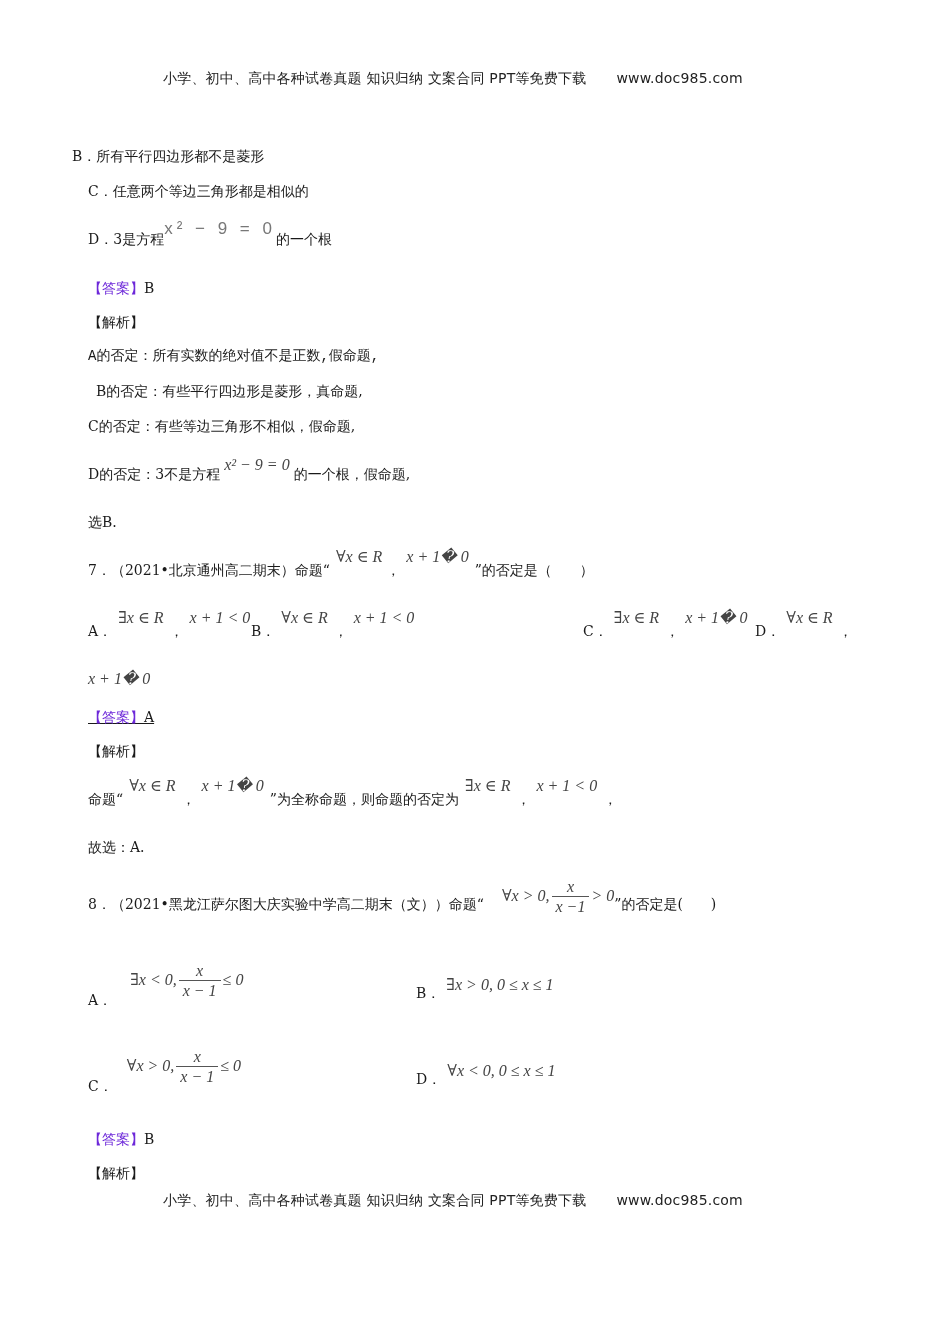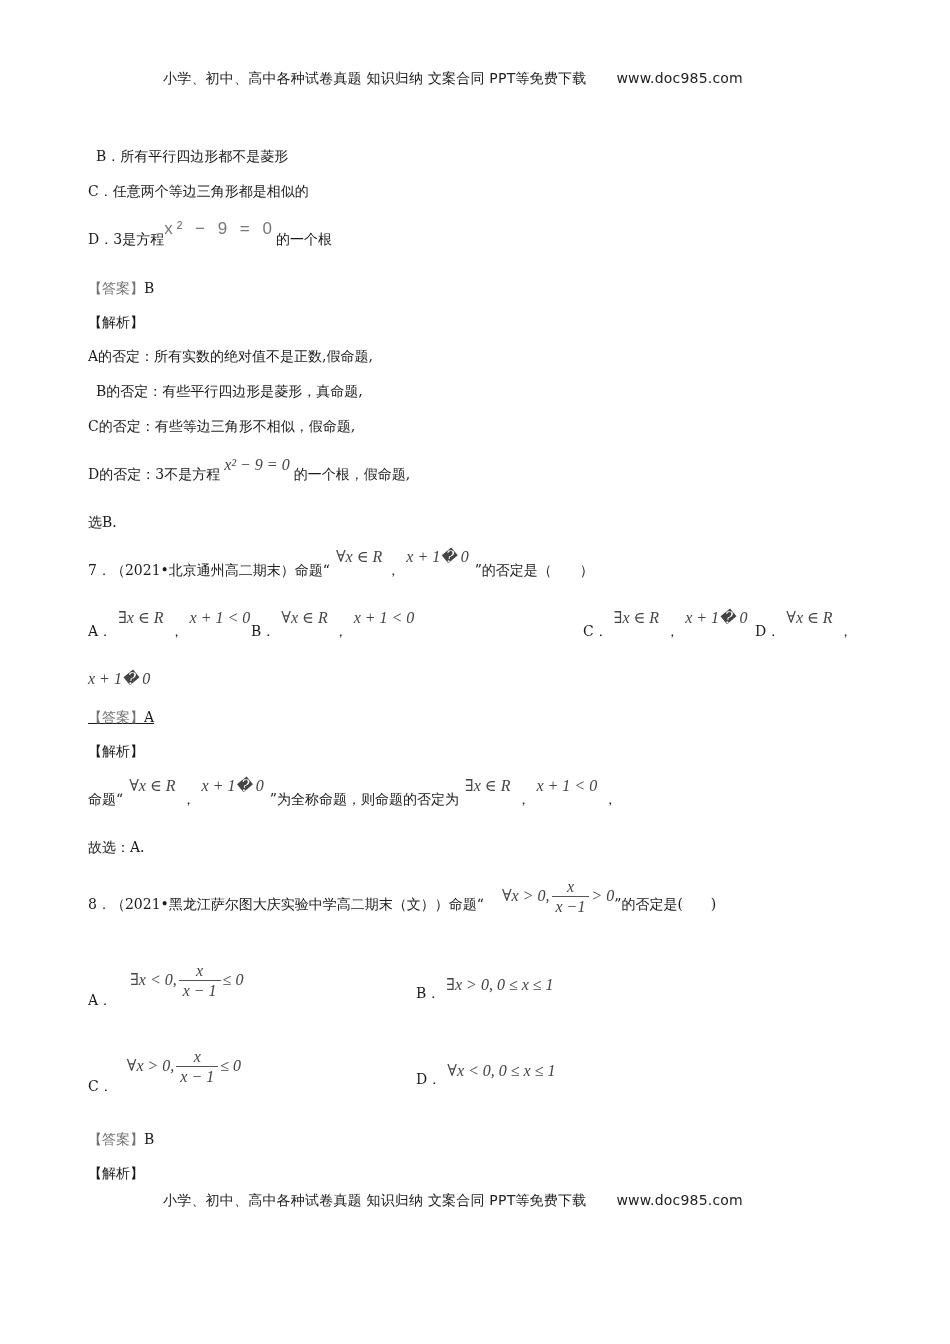--- a/index.html
+++ b/index.html
@@ -7,40 +7,40 @@
            font-family: "DejaVu Serif", "Liberation Serif", serif; color: #1a1a1a; }
     .abs { position: absolute; white-space: nowrap; }
     .hdr { font-family: "DejaVu Sans", "Liberation Sans", sans-serif; font-size: 14px; color: #222; letter-spacing: 0.2px; }
     .hdr .url { margin-left: 30px; }
     .t { font-size: 14px; line-height: 18px; }
     .m { font-family: "Liberation Serif", "DejaVu Serif", serif; font-style: italic; font-size: 16px; color: #444; }
     .mg { font-family: "Liberation Sans", "DejaVu Sans", sans-serif; font-size: 17px; color: #777; letter-spacing: 4px; }
     .frac { display: inline-flex; flex-direction: column; align-items: center; vertical-align: middle; margin: 0 2px; }
     .frac .num { display: block; padding: 0 4px; line-height: 18px; }
     .frac .den { display: block; border-top: 1px solid #555; padding: 0 4px; line-height: 20px; }
-    .mark { color: #737373; }
+    .mark { color: #6d28d9; }
   </style>
 </head>
 <body>
 
 <div class="abs hdr" style="left:163px; top:70px;">
   <span>小学、初中、高中各种试卷真题 知识归纳 文案合同 PPT等免费下载</span><span class="url">www.doc985.com</span>
 </div>
 
-<div class="abs t" style="left:96px; top:147px;">B．所有平行四边形都不是菱形</div>
+<div class="abs t" style="left:72px; top:147px;">B．所有平行四边形都不是菱形</div>
 <div class="abs t" style="left:88px; top:182px;">C．任意两个等边三角形都是相似的</div>
 <div class="abs t" style="left:88px; top:230px;text-align:right;">
   <span>D．3是方程</span><span class="mg" style="position:relative; top:-10px;">x² − 9 = 0</span><span>的一个根</span>
 </div>
 
 <div class="abs t" style="left:88px; top:279px;">
   <span class="mark">【答案】</span><span>B</span>
 </div>
 <div class="abs t" style="left:88px; top:313px;">【解析】</div>
-<div class="abs t" style="left:88px; top:347px;">A的否定：所有实数的绝对值不是正数,假命题,</div>
+<div class="abs t" style="left:88px; top:347px;font-family:Liberation Mono, monospace;">A的否定：所有实数的绝对值不是正数,假命题,</div>
 <div class="abs t" style="left:96px; top:382px;">B的否定：有些平行四边形是菱形，真命题,</div>
 <div class="abs t" style="left:88px; top:417px;">C的否定：有些等边三角形不相似，假命题,</div>
 <div class="abs t" style="left:88px; top:465px;">
   <span>D的否定：3不是方程</span><span class="m" style="position:relative; top:-9px; margin:0 4px;">x² − 9 = 0</span><span>的一个根，假命题,</span>
 </div>
 <div class="abs t" style="left:88px; top:513px;">选B.</div>
 
 <div class="abs t" style="left:88px; top:561px;">
   <span>7．（2021•北京通州高二期末）命题“</span><span class="m" style="position:relative; top:-13px; margin:0 4px 0 6px;">∀x ∈ R</span><span>，</span><span class="m" style="position:relative; top:-13px; margin:0 6px;">x + 1� 0</span><span>”的否定是（　　）</span>
 </div>

